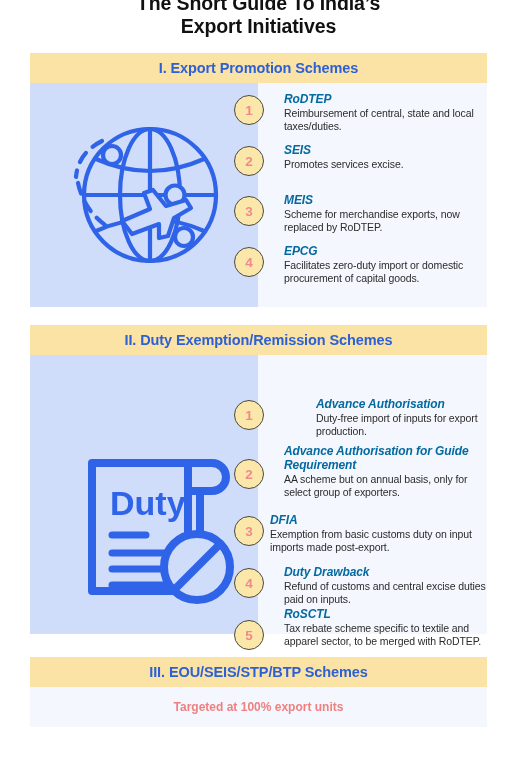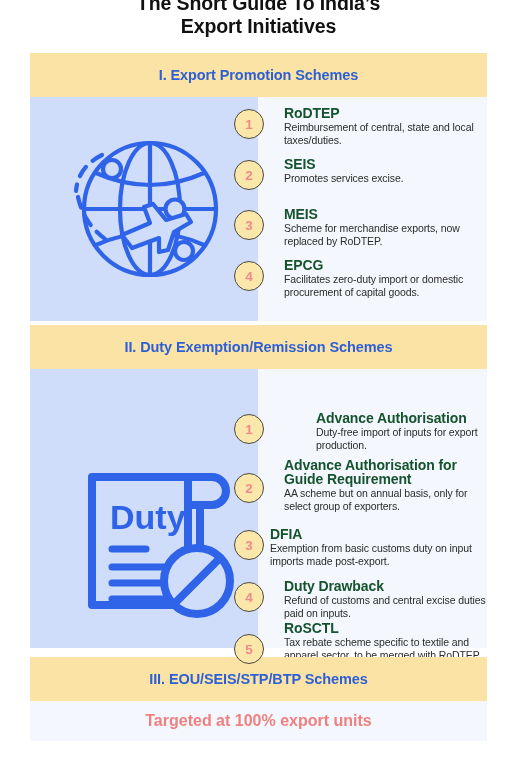--- a/index.html
+++ b/index.html
@@ -38,21 +38,21 @@
   }
 
   
   .section {
     position: absolute;
     left: 30px;
     width: 457px;
   }
   .section-header {
     background: #fae3a4;
-    height: 44px;
+    height: 30px;
     display: flex;
     align-items: center;
     justify-content: center;
     text-align: center;
   }
   .section-header-text {
     color: #2d5fd6;
     font-size: 14.5px;
     font-weight: bold;
     letter-spacing: -0.1px;
@@ -92,46 +92,47 @@
     justify-content: center;
     color: #ef8a8a;
     font-size: 13.5px;
     font-weight: bold;
     z-index: 3;
   }
   .item-text {
     position: absolute;
   }
   .item-title {
-    color: #14532d;
-    font-size: 14px;
+    color: #0369a1;
+    font-size: 12px;
     font-weight: bold;
     line-height: 14px;
     margin: 0 0 1px 0;
     letter-spacing: -0.1px;
+    font-style: italic;
   }
   .item-desc {
     color: #2b2b2b;
     font-size: 10.5px;
     line-height: 13px;
     margin: 0;
     letter-spacing: -0.1px;
   }
 
   
   .s3-body {
     background: #f4f7fd;
     height: 40px;
     display: flex;
     align-items: center;
     justify-content: center;
   }
   .s3-note {
     color: #ef8080;
-    font-size: 16px;
+    font-size: 12px;
     font-weight: bold;
   }
 
   svg { display: block; }
 </style>
 </head>
 <body>
 
 <div class="page">
 

